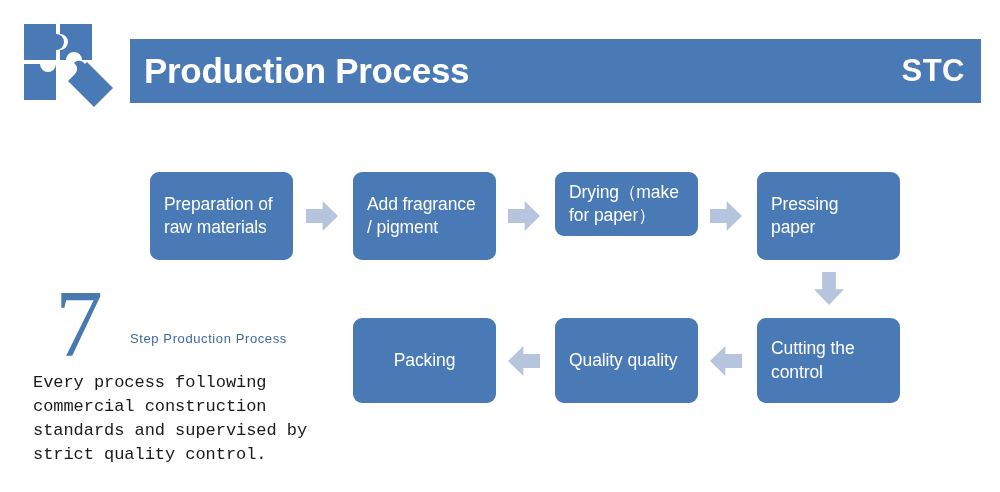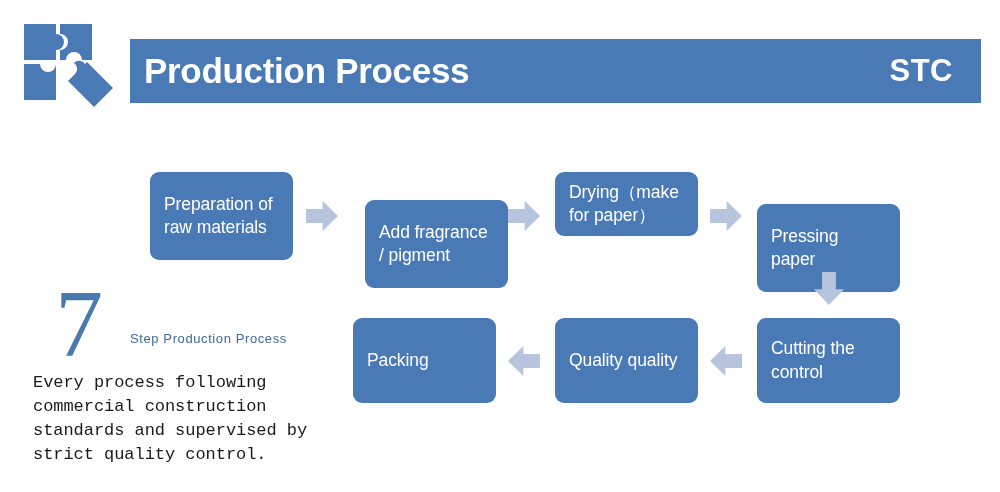--- a/index.html
+++ b/index.html
@@ -32,21 +32,21 @@
     top: 50%;
     transform: translateY(-50%);
     color: #ffffff;
     font-size: 35px;
     font-weight: bold;
     letter-spacing: -0.3px;
     white-space: nowrap;
   }
   #header-brand {
     position: absolute;
-    right: 28px;
+    right: 16px;
     top: 50%;
     transform: translateY(-50%);
     color: #ffffff;
     font-size: 31px;
     font-weight: bold;
     letter-spacing: 0.5px;
     white-space: nowrap;
   }
 
   
@@ -70,25 +70,25 @@
   }
   .proc-box .proc-label {
     color: #ffffff;
     font-size: 17.5px;
     line-height: 1.32;
     letter-spacing: -0.1px;
   }
 
   
   #box-prep    { left: 150px; top: 172px; width: 143px; height: 88px; }
-  #box-frag    { left: 365px; top: 172px; width: 143px; height: 88px; margin-top: 28px; }
+  #box-frag    { left: 353px; top: 172px; width: 143px; height: 88px; }
   #box-dry     { left: 555px; top: 172px; width: 143px; height: 64px; }
-  #box-press   { left: 757px; top: 172px; width: 143px; height: 88px; margin-top: 32px; }
-  
-  #box-pack    { left: 353px; top: 318px; width: 143px; height: 85px; }
+  #box-press   { left: 757px; top: 172px; width: 143px; height: 88px; }
+  
+  #box-pack    { left: 353px; top: 318px; width: 143px; height: 85px; justify-content: center; }
   #box-qc      { left: 555px; top: 318px; width: 143px; height: 85px; }
   #box-cut     { left: 757px; top: 318px; width: 143px; height: 85px; }
 
   
   .arrow {
     position: absolute;
     background: #b7c4dd;
   }
   .arrow-right {
     width: 32px;

